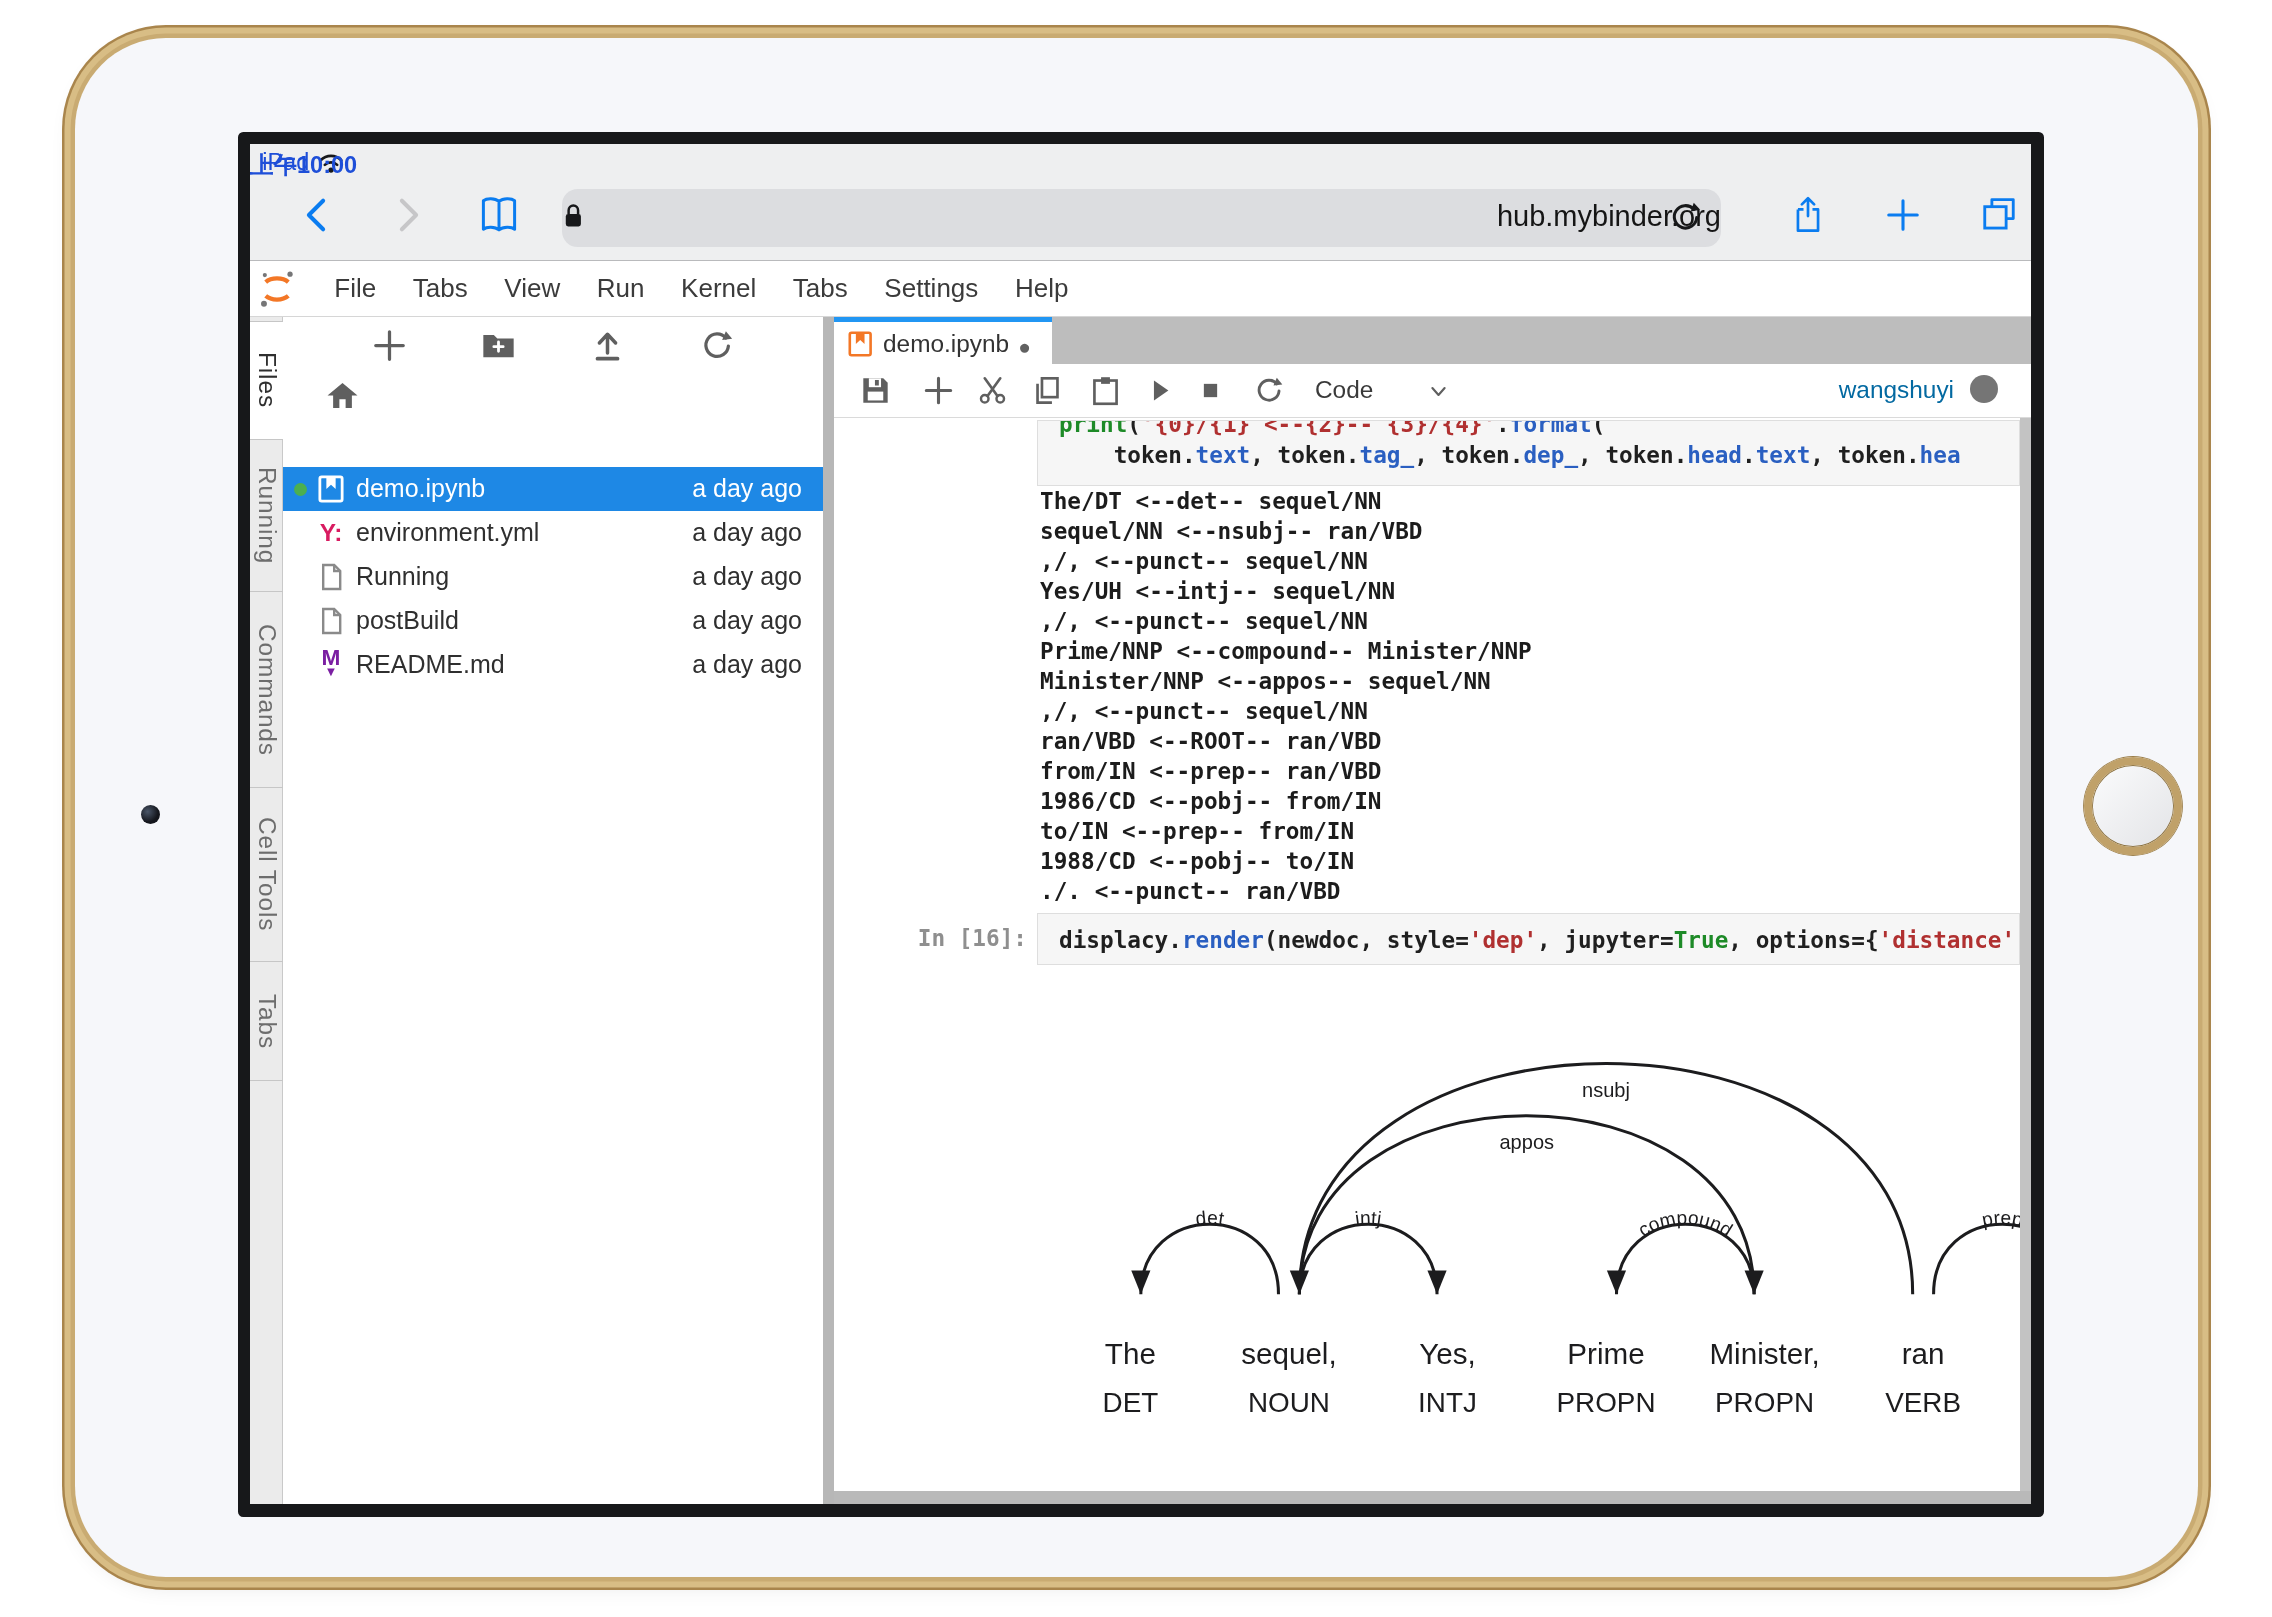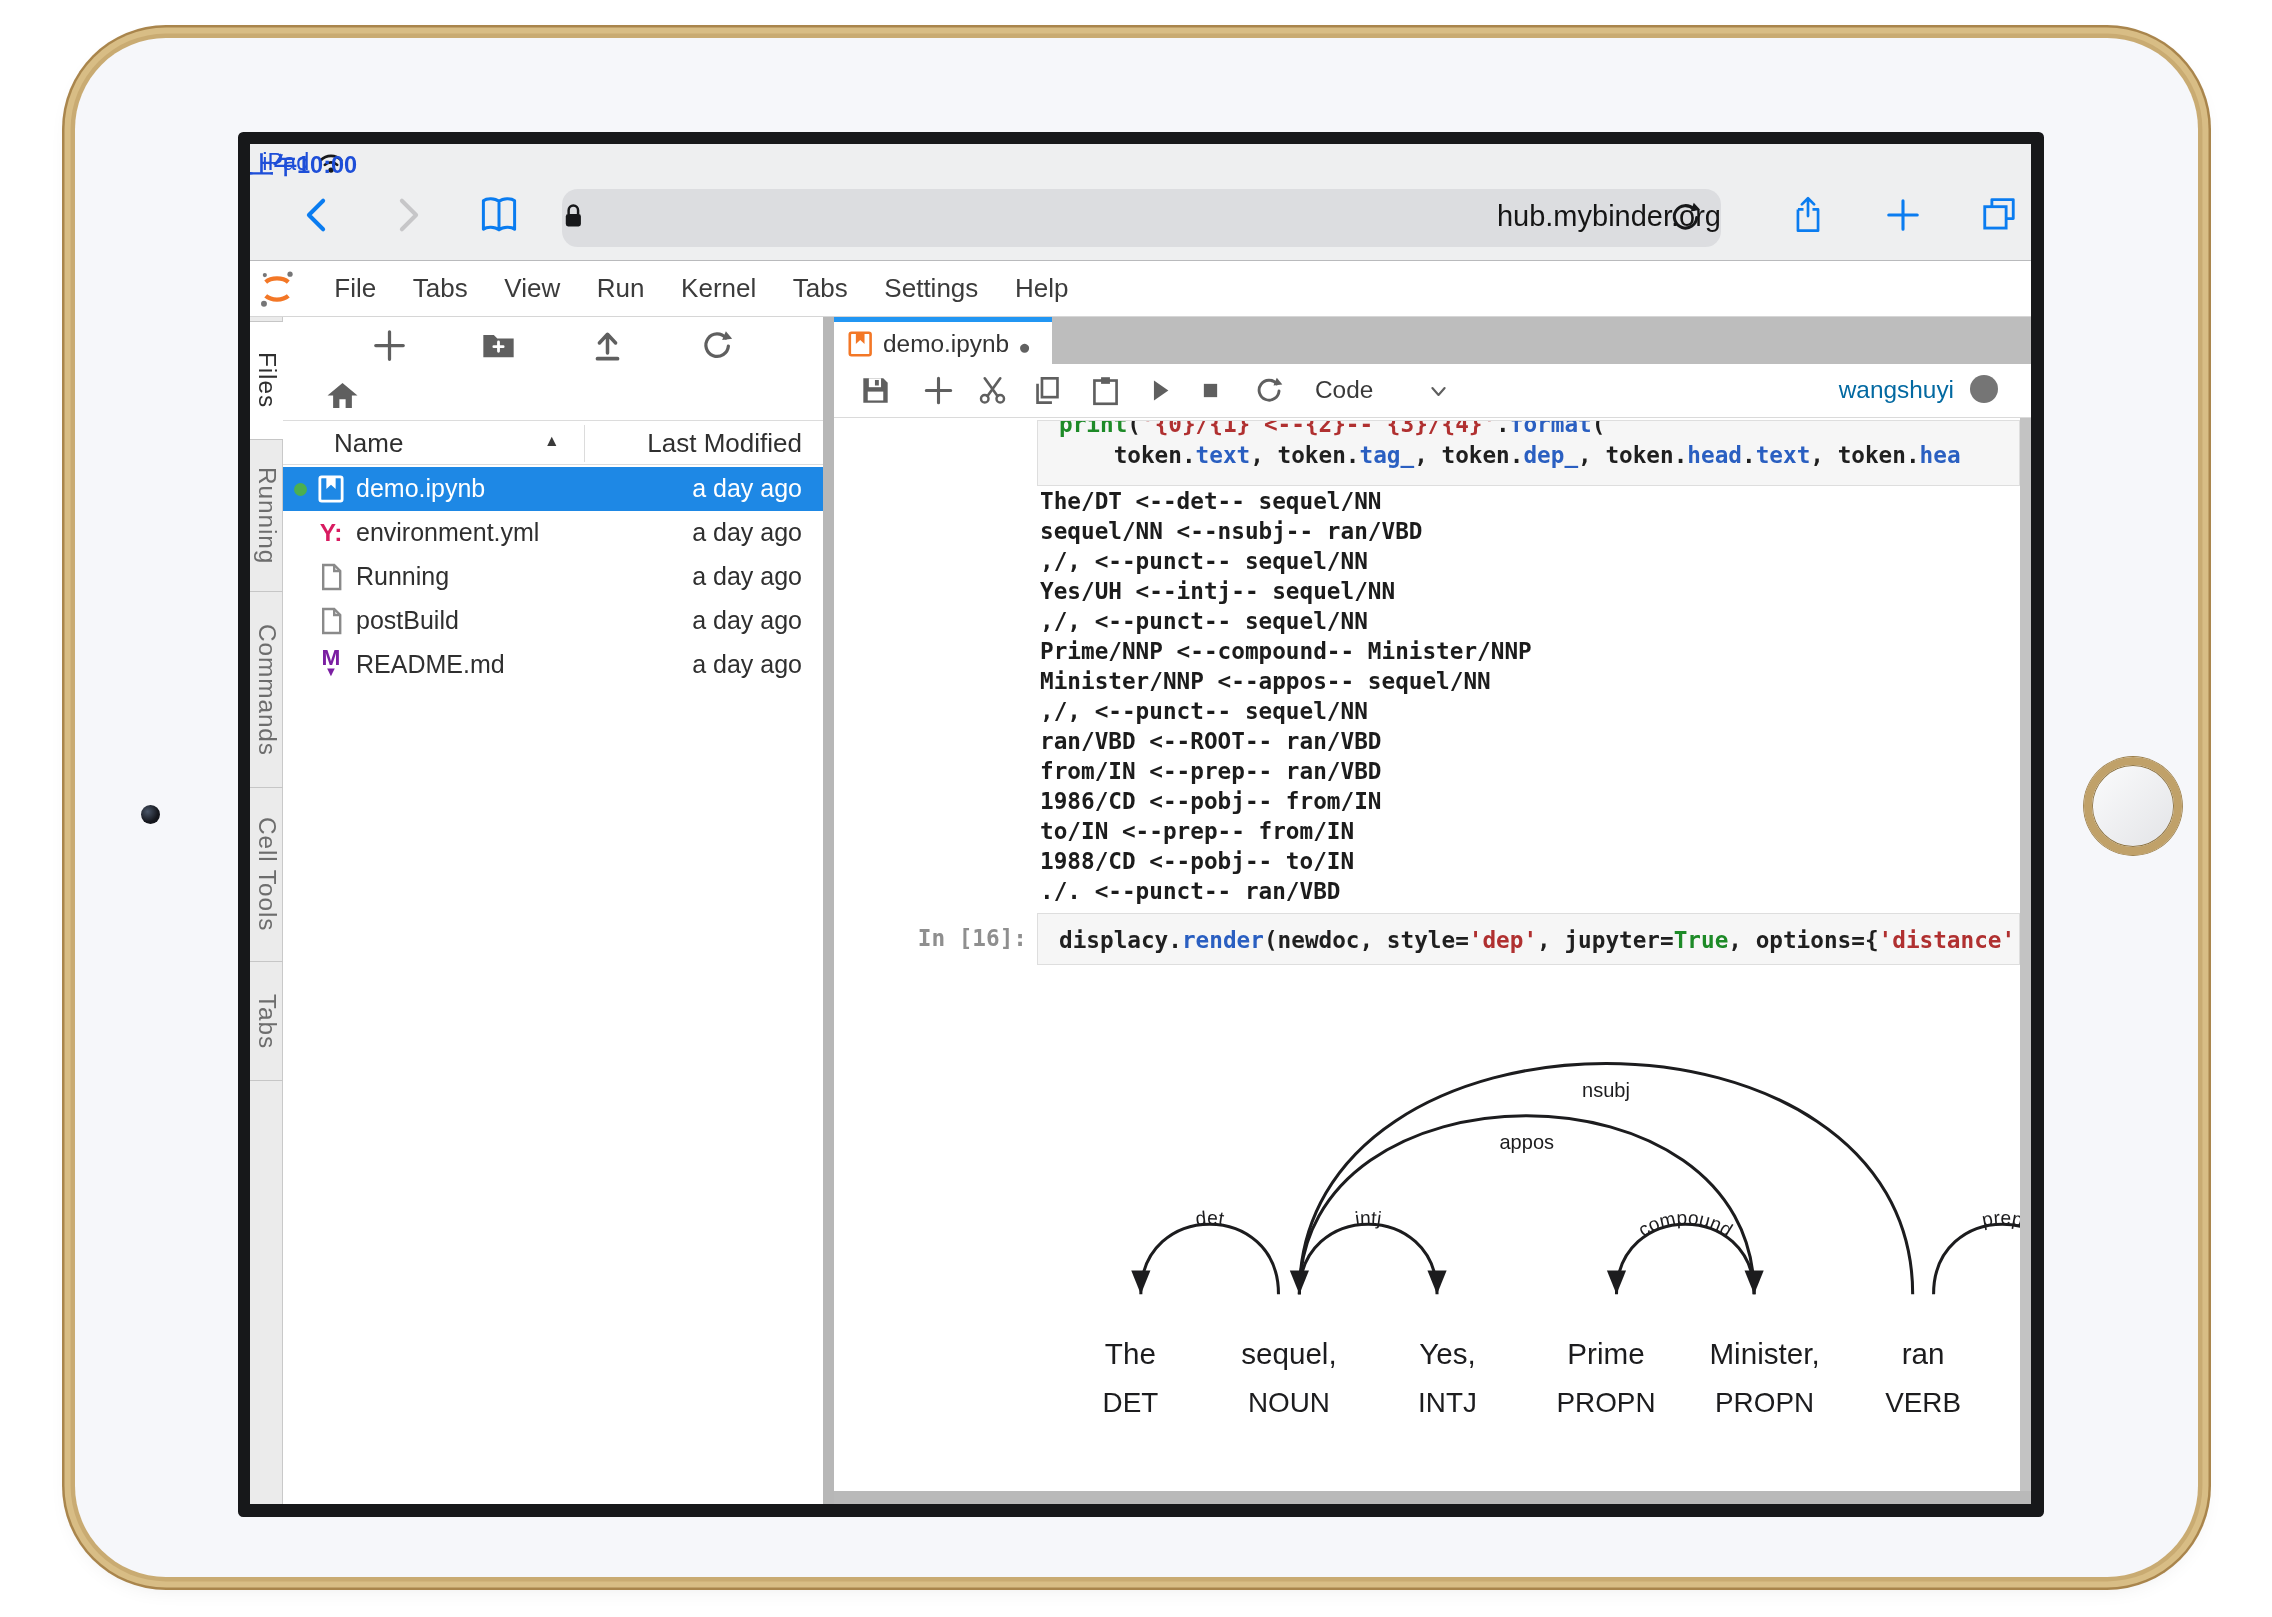--- a/index.html
+++ b/index.html
@@ -213,26 +213,20 @@
                 <path d="M6,24.5 H22" stroke="#5f5f5f" stroke-width="3" stroke-linecap="round"></path>
               </svg>
               <svg class="fp-btn" viewBox="0 0 28 28">
                 <path d="M21.5,8 A9,9 0 1 0 23.5,14.5" fill="none" stroke="#5f5f5f" stroke-width="2.6" stroke-linecap="round"></path>
                 <polygon points="21.5,2.5 26.5,8.5 18.5,9.5" fill="#5f5f5f"></polygon>
               </svg>
             </div>
             <svg class="fp-crumbs" viewBox="0 0 28 26">
               <path d="M14,3 L26,13 H21.5 V23 H16.5 V16 H11.5 V23 H6.5 V13 H2 Z" fill="#5f5f5f"></path>
             </svg>
-            <div class="fp-header">
-              <span class="fp-h-name">Name</span>
-              <span class="fp-h-sort">▲</span>
-              <span class="fp-h-div"></span>
-              <span class="fp-h-mod">Last Modified</span>
-            </div>
             <div class="fp-rows" id="file-rows">
                 <div class="frow selected">
                   <span class="rdot"></span>
                   <span class="ricon">
                     <svg width="26" height="28" viewBox="0 0 28 30">
       <rect x="2" y="2" width="24" height="26" rx="2" fill="none" stroke="#ffffff" stroke-width="3"></rect>
       <polygon points="9,2 19,2 19,15 14,10.5 9,15" fill="#ffffff"></polygon>
                     </svg>
                   </span>
                   <span class="rname">demo.ipynb</span>

